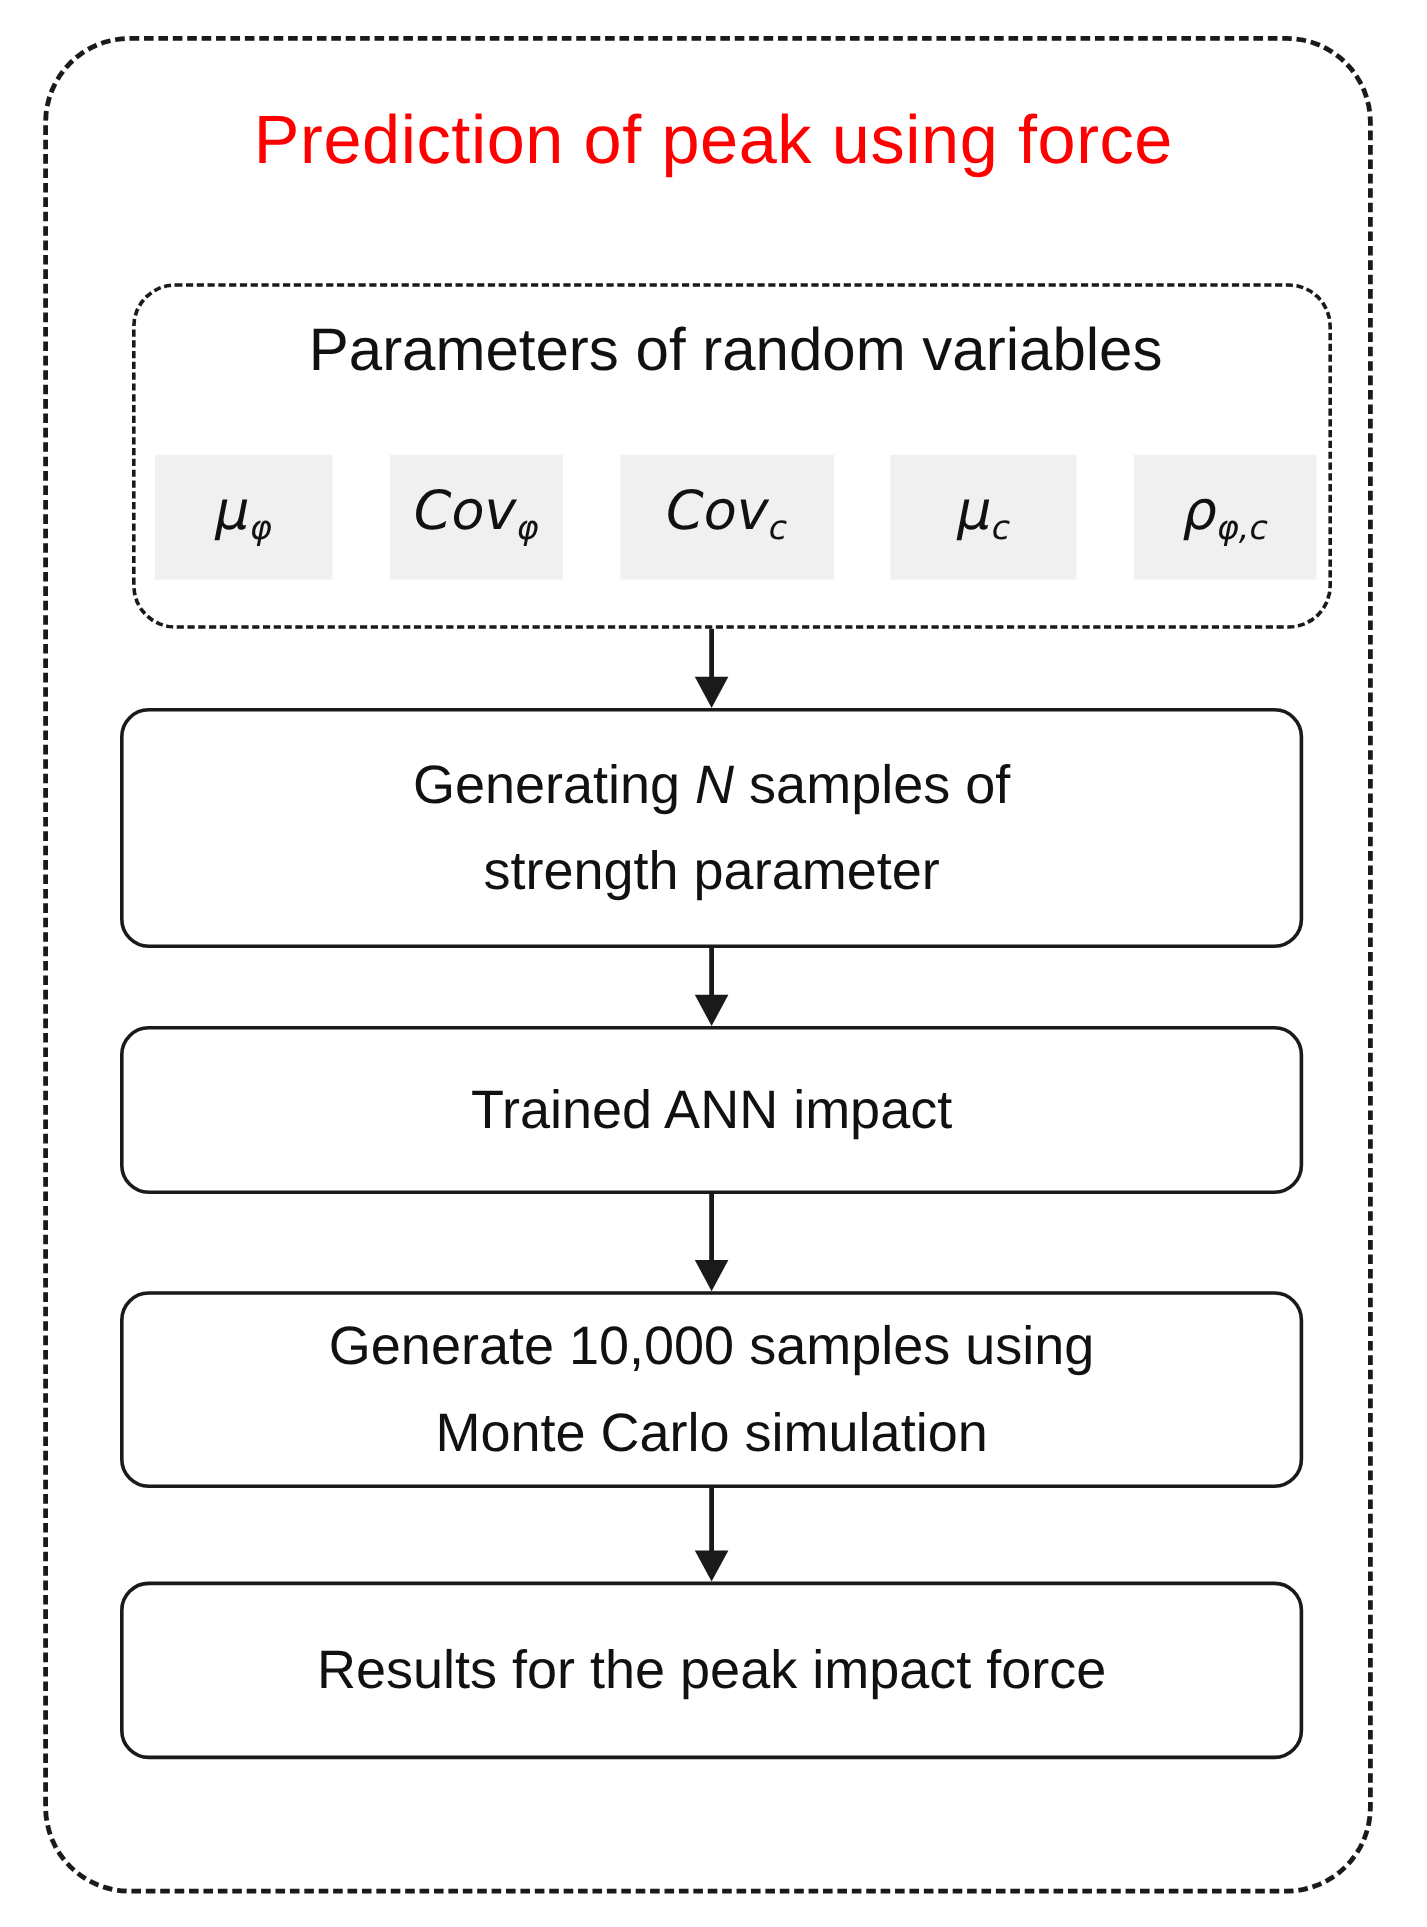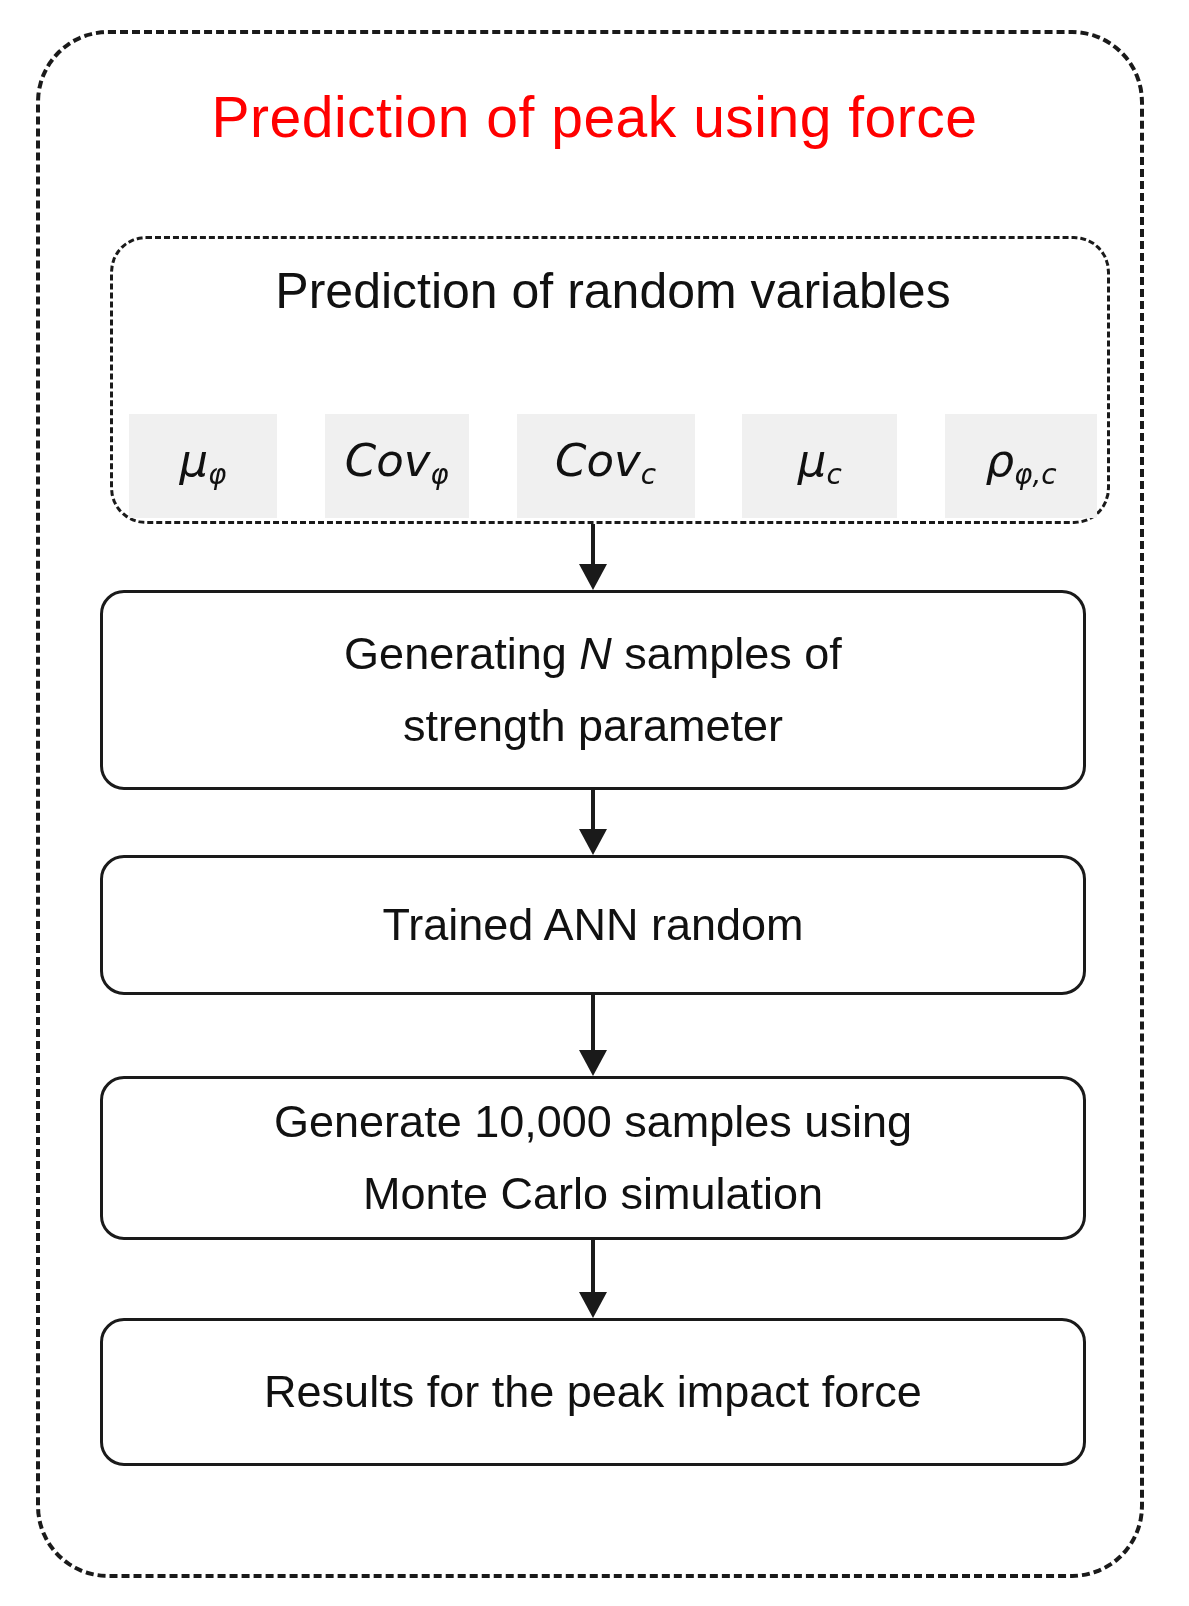--- a/index.html
+++ b/index.html
@@ -67,21 +67,20 @@
   }
   .chips-row {
     position: absolute;
     left: 16px;
     top: 140px;
     width: 968px;
     height: 104px;
     display: flex;
     justify-content: space-between;
     align-items: stretch;
-    margin-top: 35px;
   }
   .chip {
     background: #f0f0f0;
     display: flex;
     align-items: center;
     justify-content: center;
     box-sizing: border-box;
     padding: 0 6px;
   }
   .chip-1 { width: 148px; }
@@ -169,21 +168,21 @@
   #arrow-4 .stem { height: 54px; }
 </style>
 </head>
 <body>
 
 <div class="outer-frame"></div>
 
 <div class="flow-title">Prediction of peak using force</div>
 
 <div class="params-box">
-  <div class="params-heading">Prediction of random variables</div>
+  <div class="params-heading">Parameters of random variables</div>
 
   <div class="chips-row">
 
     <div class="chip chip-1">
       <span class="sym"><span>μ</span><sub>φ</sub></span>
     </div>
 
     <div class="chip chip-2">
       <span class="sym"><span>Cov</span><sub>φ</sub></span>
     </div>
@@ -215,21 +214,21 @@
   </div>
 </div>
 
 <div class="arrow" id="arrow-2">
   <div class="stem"></div>
   <div class="head"></div>
 </div>
 
 <div class="pbox" id="box-ann">
   <div class="ptext">
-    <span>Trained ANN random</span>
+    <span>Trained ANN impact</span>
   </div>
 </div>
 
 <div class="arrow" id="arrow-3">
   <div class="stem"></div>
   <div class="head"></div>
 </div>
 
 <div class="pbox" id="box-mc">
   <div class="ptext">

